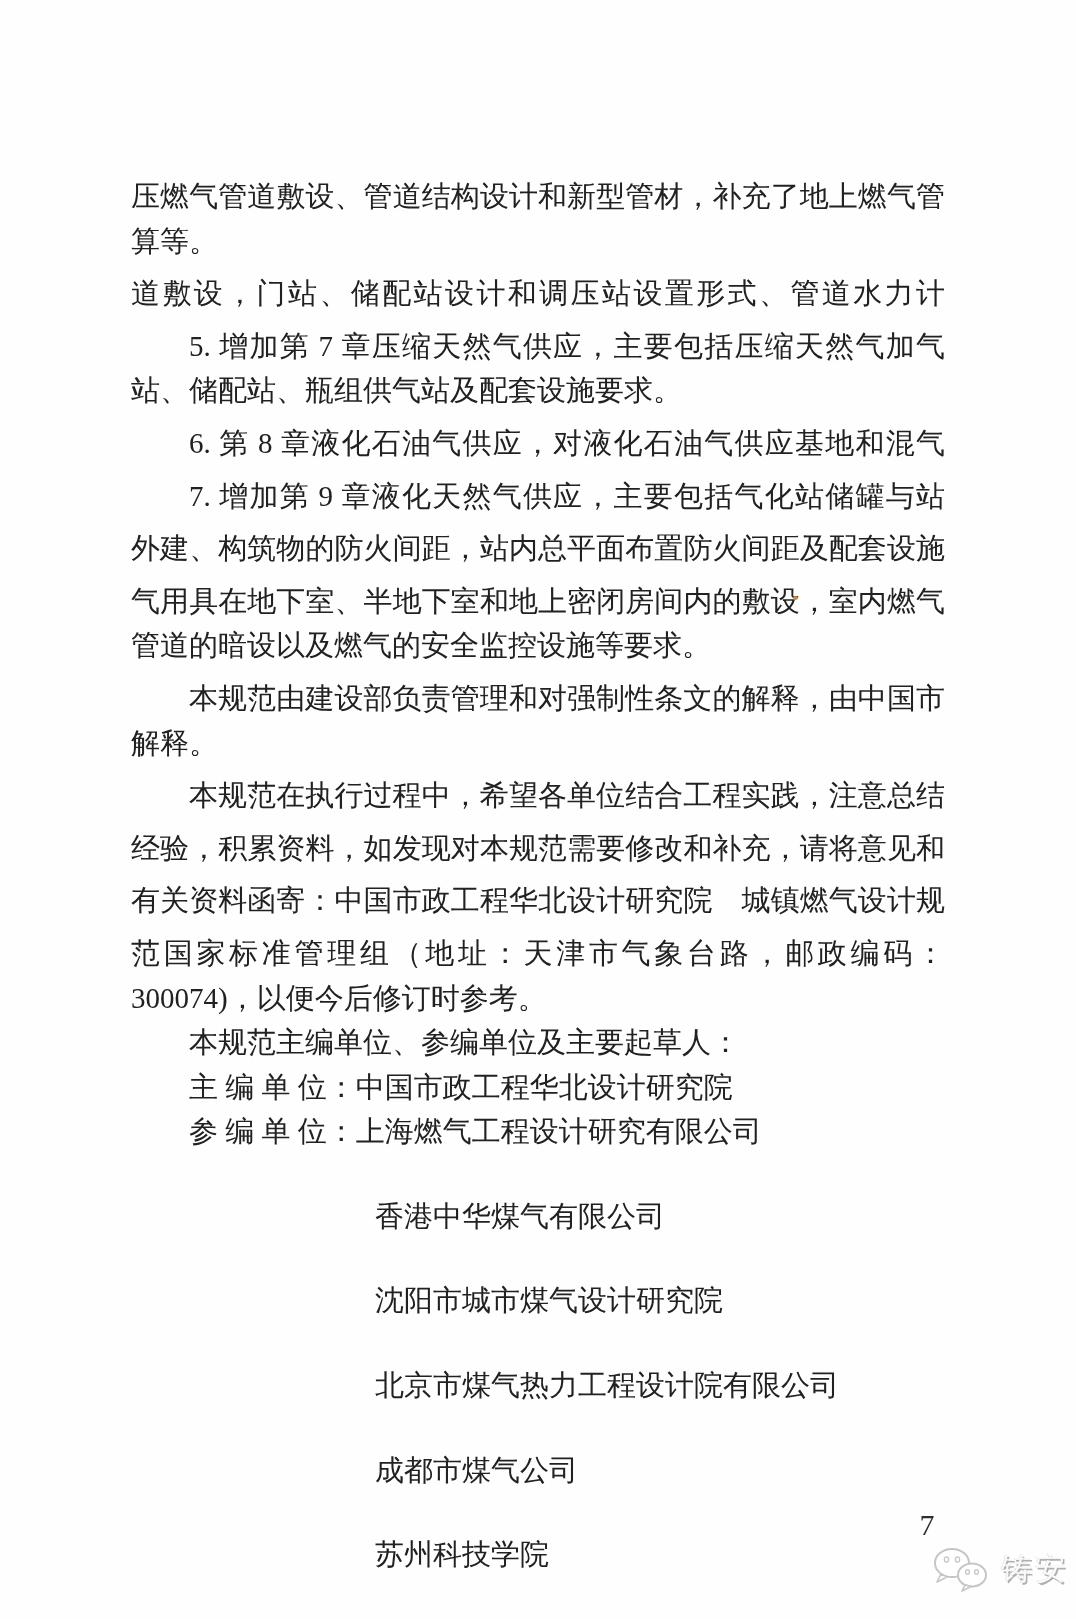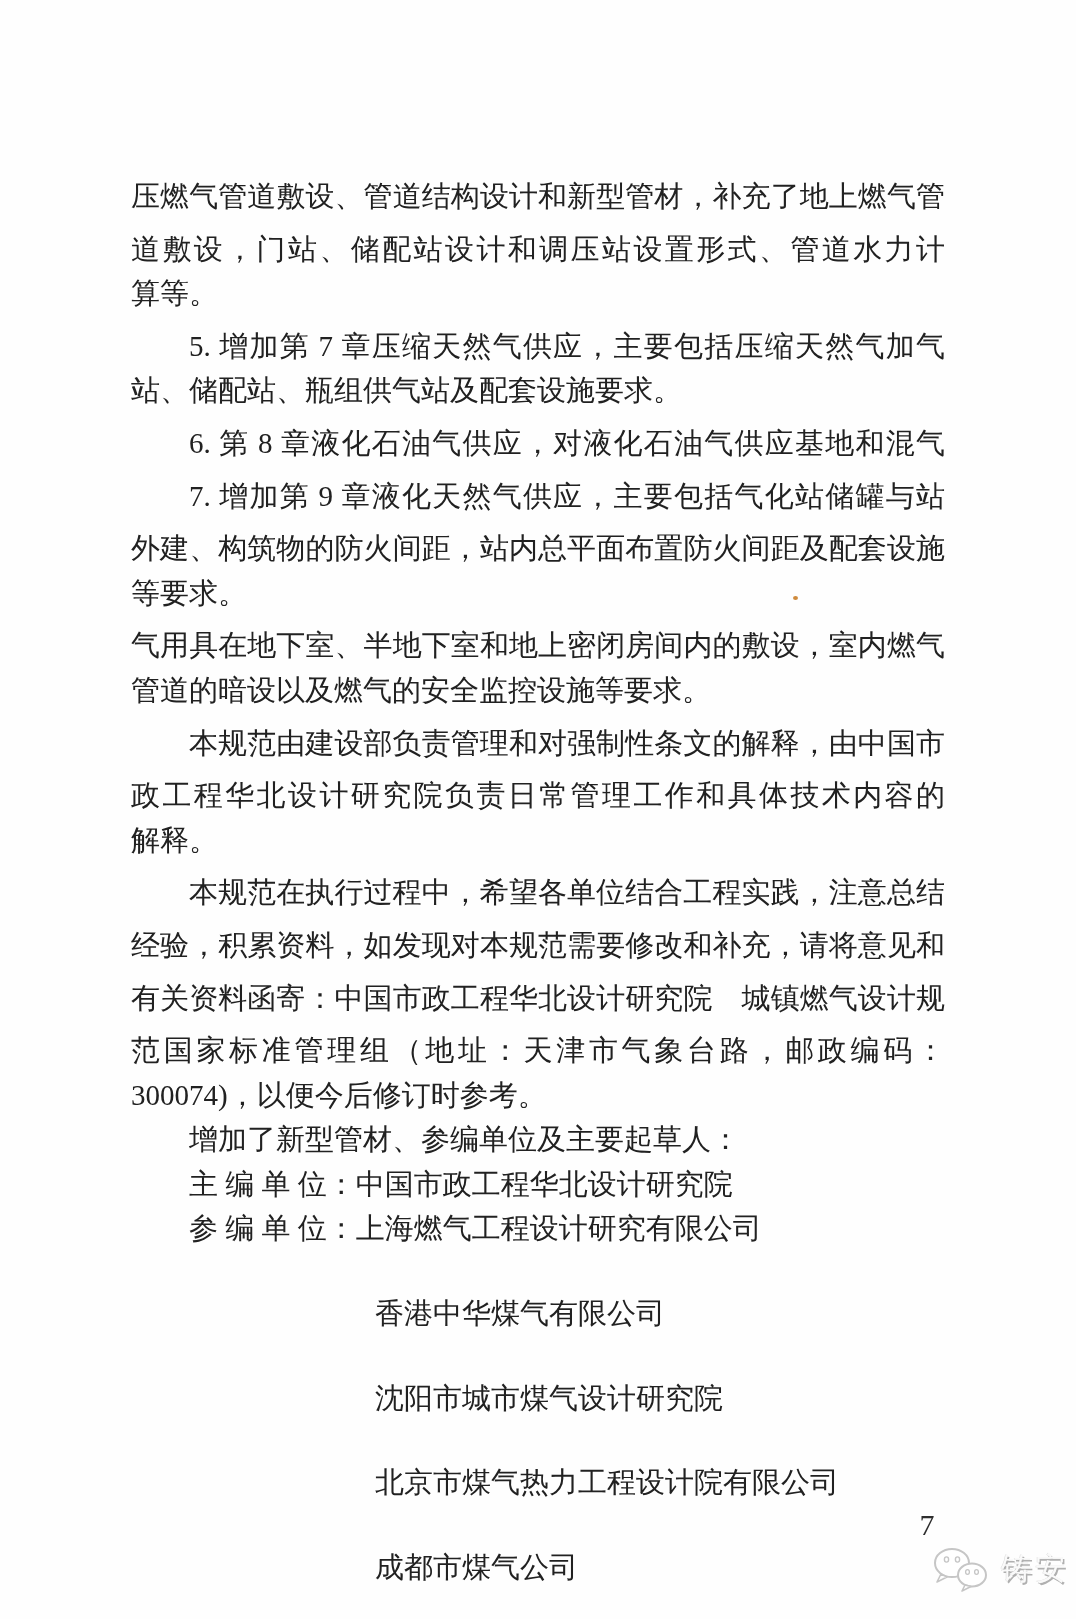--- a/index.html
+++ b/index.html
@@ -86,39 +86,37 @@
     filter: blur(0.5px);
   }
 </style>
 </head>
 <body>
 
 <div class="page">
 
   <div class="content" id="text-block">
       <div class="line justify">压燃气管道敷设、管道结构设计和新型管材，补充了地上燃气管</div>
+      <div class="line plain">算等。</div>
       <div class="line justify">道敷设，门站、储配站设计和调压站设置形式、管道水力计</div>
-      <div class="line plain">算等。</div>
       <div class="line justify indent">5. 增加第 7 章压缩天然气供应，主要包括压缩天然气加气</div>
       <div class="line plain">站、储配站、瓶组供气站及配套设施要求。</div>
       <div class="line justify indent">6. 第 8 章液化石油气供应，对液化石油气供应基地和混气</div>
       <div class="line justify indent">7. 增加第 9 章液化天然气供应，主要包括气化站储罐与站</div>
       <div class="line justify">外建、构筑物的防火间距，站内总平面布置防火间距及配套设施</div>
-      <div class="line plain">等要求。</div>
       <div class="line justify">气用具在地下室、半地下室和地上密闭房间内的敷设，室内燃气</div>
       <div class="line plain">管道的暗设以及燃气的安全监控设施等要求。</div>
       <div class="line justify indent">本规范由建设部负责管理和对强制性条文的解释，由中国市</div>
-      <div class="line justify">政工程华北设计研究院负责日常管理工作和具体技术内容的</div>
       <div class="line plain">解释。</div>
       <div class="line justify indent">本规范在执行过程中，希望各单位结合工程实践，注意总结</div>
       <div class="line justify">经验，积累资料，如发现对本规范需要修改和补充，请将意见和</div>
       <div class="line justify">有关资料函寄：中国市政工程华北设计研究院　城镇燃气设计规</div>
       <div class="line justify">范国家标准管理组（地址：天津市气象台路，邮政编码：</div>
       <div class="line plain">300074)，以便今后修订时参考。</div>
-      <div class="line plain indent">增加了新型管材、参编单位及主要起草人：</div>
+      <div class="line plain indent">本规范主编单位、参编单位及主要起草人：</div>
       <div class="line plain indent">主 编 单 位：中国市政工程华北设计研究院</div>
       <div class="line plain indent">参 编 单 位：上海燃气工程设计研究有限公司</div>
       <div class="line hang">香港中华煤气有限公司</div>
       <div class="line hang">沈阳市城市煤气设计研究院</div>
       <div class="line hang">北京市煤气热力工程设计院有限公司</div>
       <div class="line hang">成都市煤气公司</div>
       <div class="line hang">苏州科技学院</div>
       <div class="line hang">国际铜业协会（中国）</div>
     </div>
 

